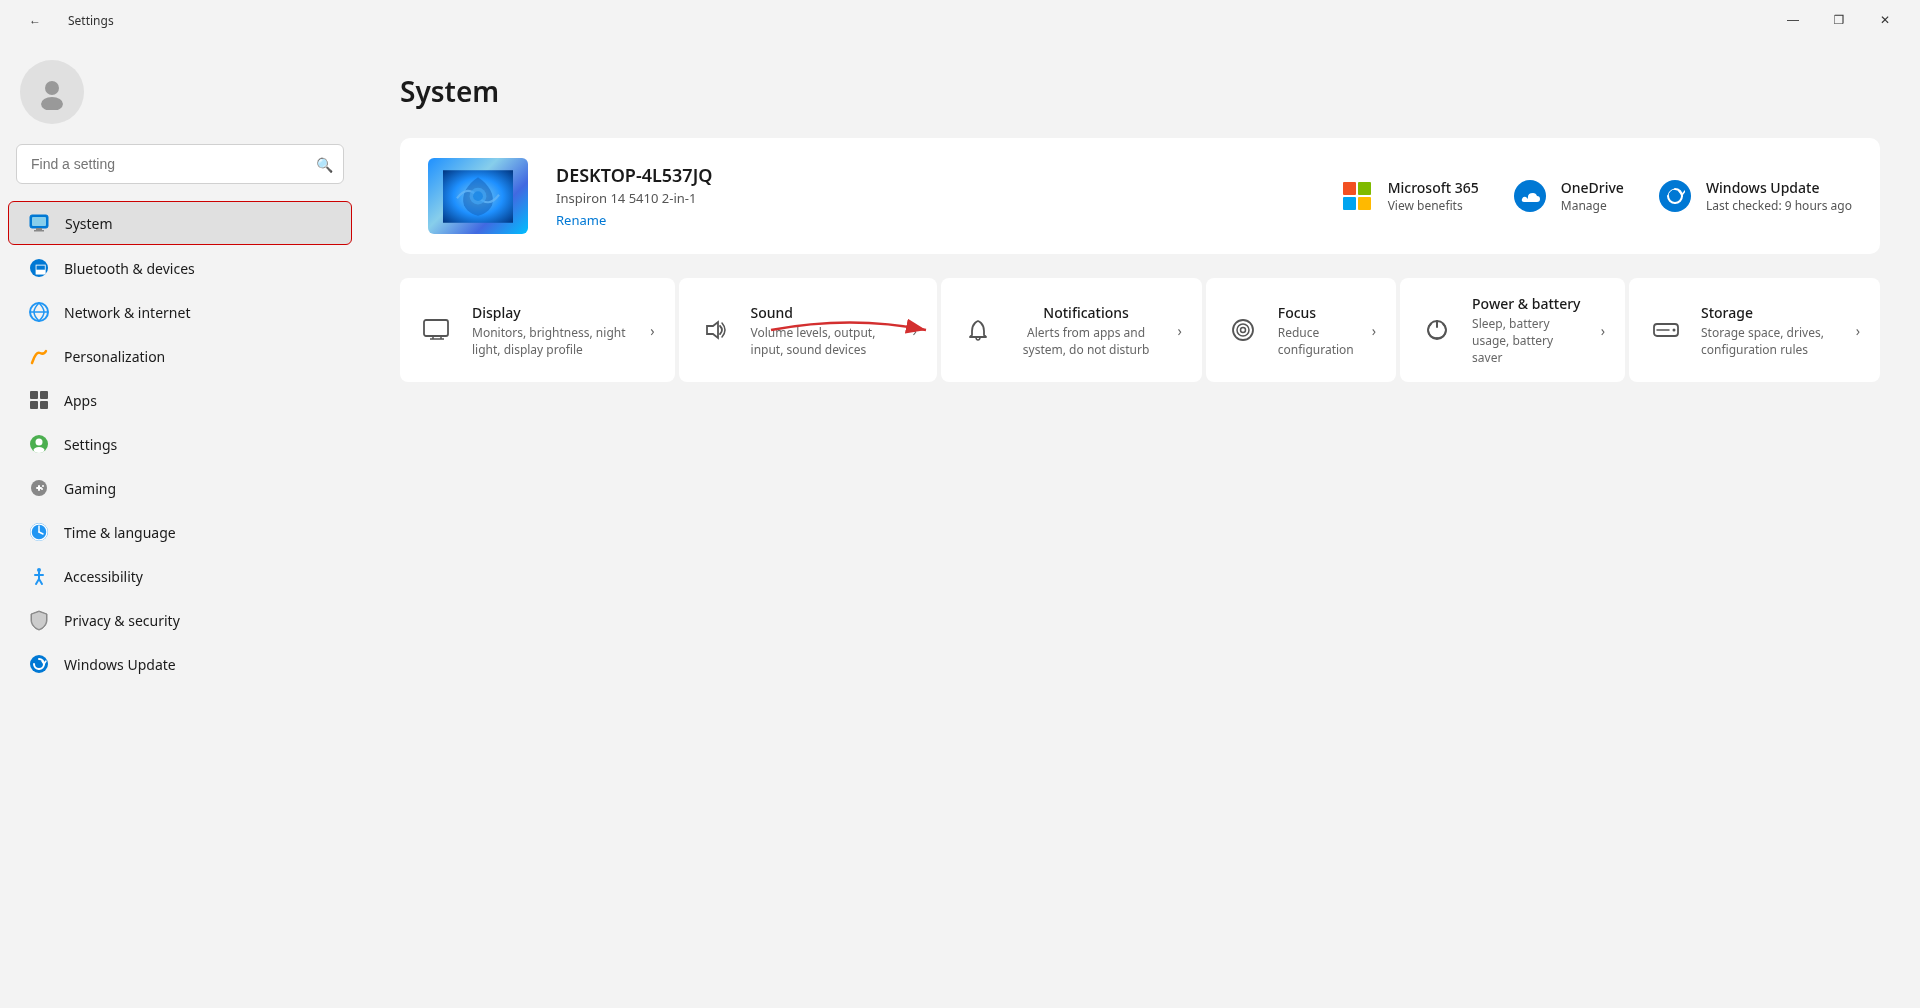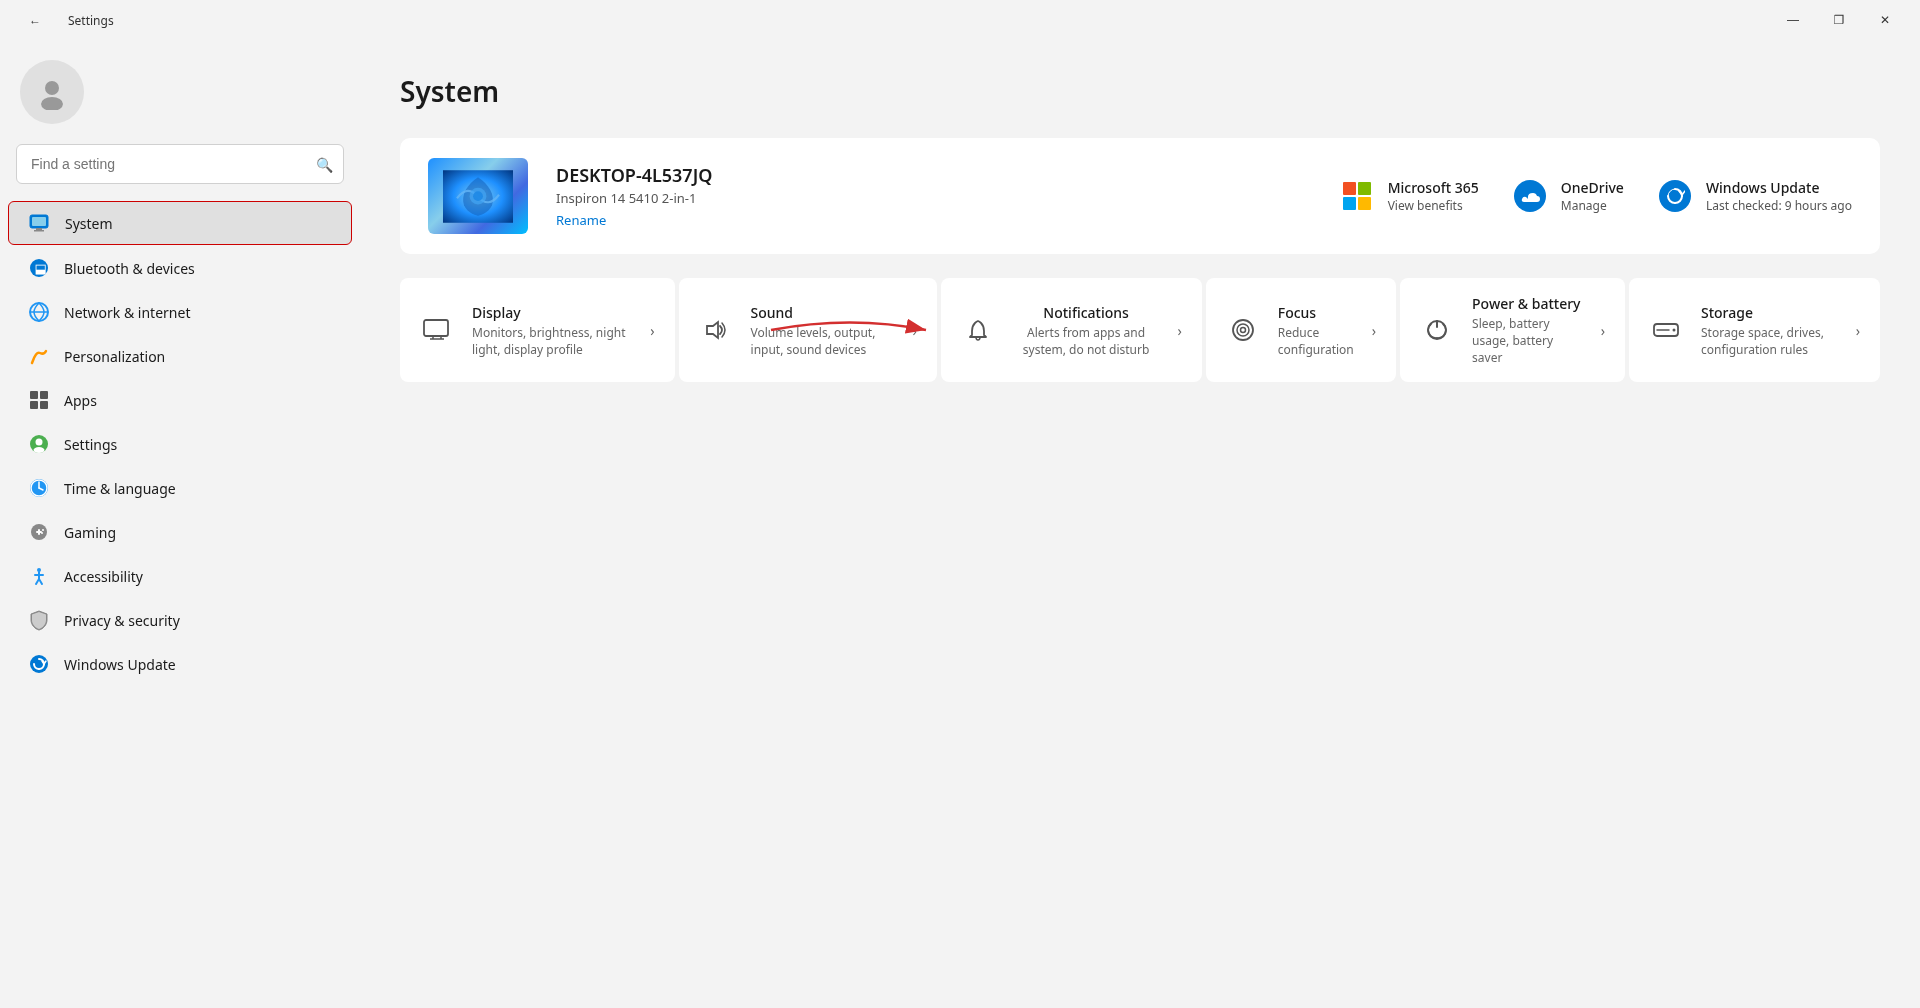--- a/index.html
+++ b/index.html
@@ -403,41 +403,41 @@
           <circle cx="11" cy="11" r="9" fill="#4caf50"></circle>
           <circle cx="11" cy="9" r="3.5" fill="white"></circle>
           <ellipse cx="11" cy="17" rx="5.5" ry="3" fill="white"></ellipse>
         </svg>
       </div>
       <span>Settings</span>
     </div>
 
     <div class="nav-item">
       <div class="nav-icon">
-        <svg width="22" height="22" viewBox="0 0 22 22" fill="none">
-          <circle cx="11" cy="11" r="9" fill="#2196f3"></circle>
-          <circle cx="11" cy="11" r="8" stroke="white" stroke-width="1.5" fill="none"></circle>
-          <line x1="11" y1="11" x2="11" y2="5" stroke="white" stroke-width="1.5" stroke-linecap="round"></line>
-          <line x1="11" y1="11" x2="15" y2="13" stroke="white" stroke-width="1.5" stroke-linecap="round"></line>
-        </svg>
-      </div>
-      <span>Time &amp; language</span>
-    </div>
-
-    <div class="nav-item">
-      <div class="nav-icon">
         <svg width="22" height="22" viewBox="0 0 22 22">
           <circle cx="11" cy="11" r="8" fill="#888"></circle>
           <rect x="8" y="10" width="6" height="2" rx="1" fill="white"></rect>
           <rect x="10" y="8" width="2" height="6" rx="1" fill="white"></rect>
           <circle cx="15" cy="9" r="1" fill="white"></circle>
           <circle cx="14" cy="12" r="1" fill="white"></circle>
         </svg>
       </div>
       <span>Gaming</span>
+    </div>
+
+    <div class="nav-item">
+      <div class="nav-icon">
+        <svg width="22" height="22" viewBox="0 0 22 22" fill="none">
+          <circle cx="11" cy="11" r="9" fill="#2196f3"></circle>
+          <circle cx="11" cy="11" r="8" stroke="white" stroke-width="1.5" fill="none"></circle>
+          <line x1="11" y1="11" x2="11" y2="5" stroke="white" stroke-width="1.5" stroke-linecap="round"></line>
+          <line x1="11" y1="11" x2="15" y2="13" stroke="white" stroke-width="1.5" stroke-linecap="round"></line>
+        </svg>
+      </div>
+      <span>Time &amp; language</span>
     </div>
 
     <div class="nav-item">
       <div class="nav-icon">
         <svg width="22" height="22" viewBox="0 0 22 22" fill="none">
           <circle cx="11" cy="5" r="2" fill="#2196f3"></circle>
           <line x1="11" y1="7" x2="11" y2="14" stroke="#2196f3" stroke-width="2" stroke-linecap="round"></line>
           <line x1="7" y1="10" x2="15" y2="10" stroke="#2196f3" stroke-width="2" stroke-linecap="round"></line>
           <line x1="11" y1="14" x2="8" y2="19" stroke="#2196f3" stroke-width="2" stroke-linecap="round"></line>
           <line x1="11" y1="14" x2="14" y2="19" stroke="#2196f3" stroke-width="2" stroke-linecap="round"></line>

